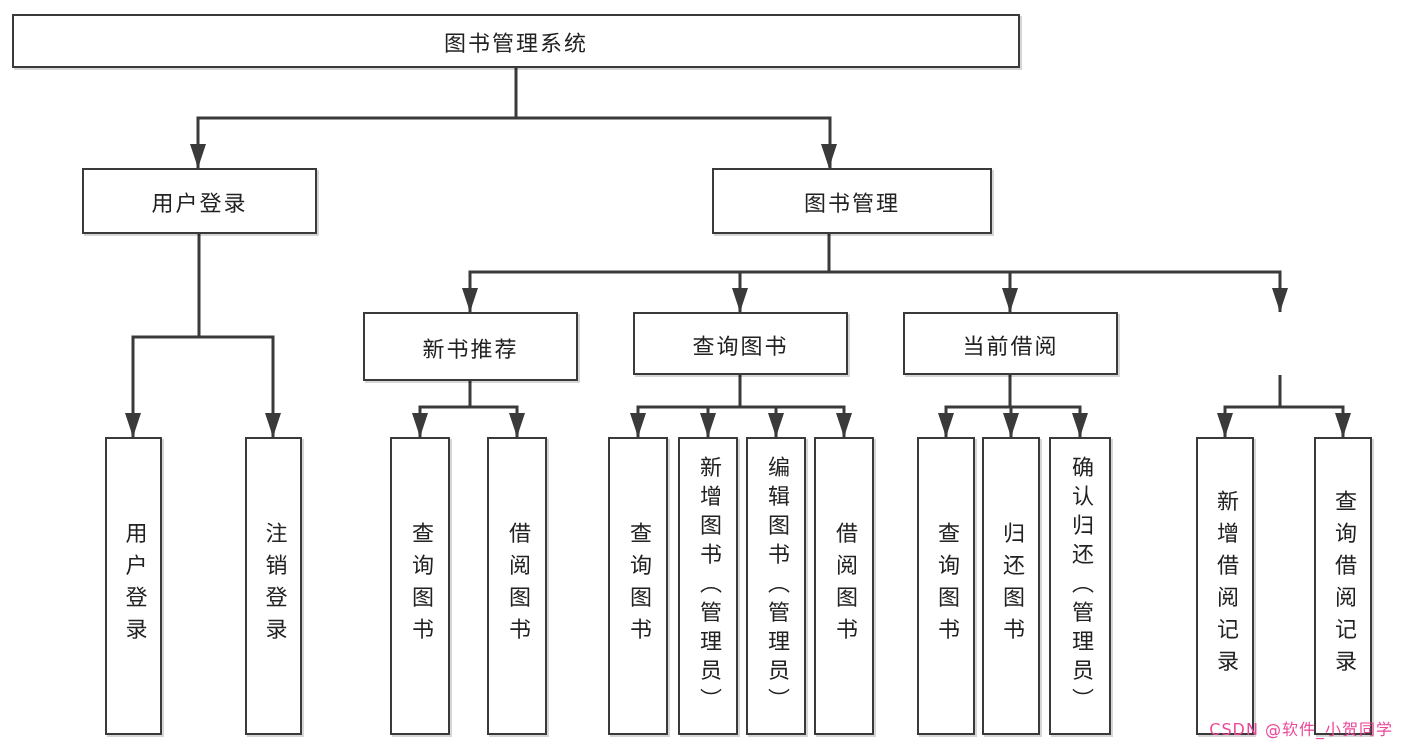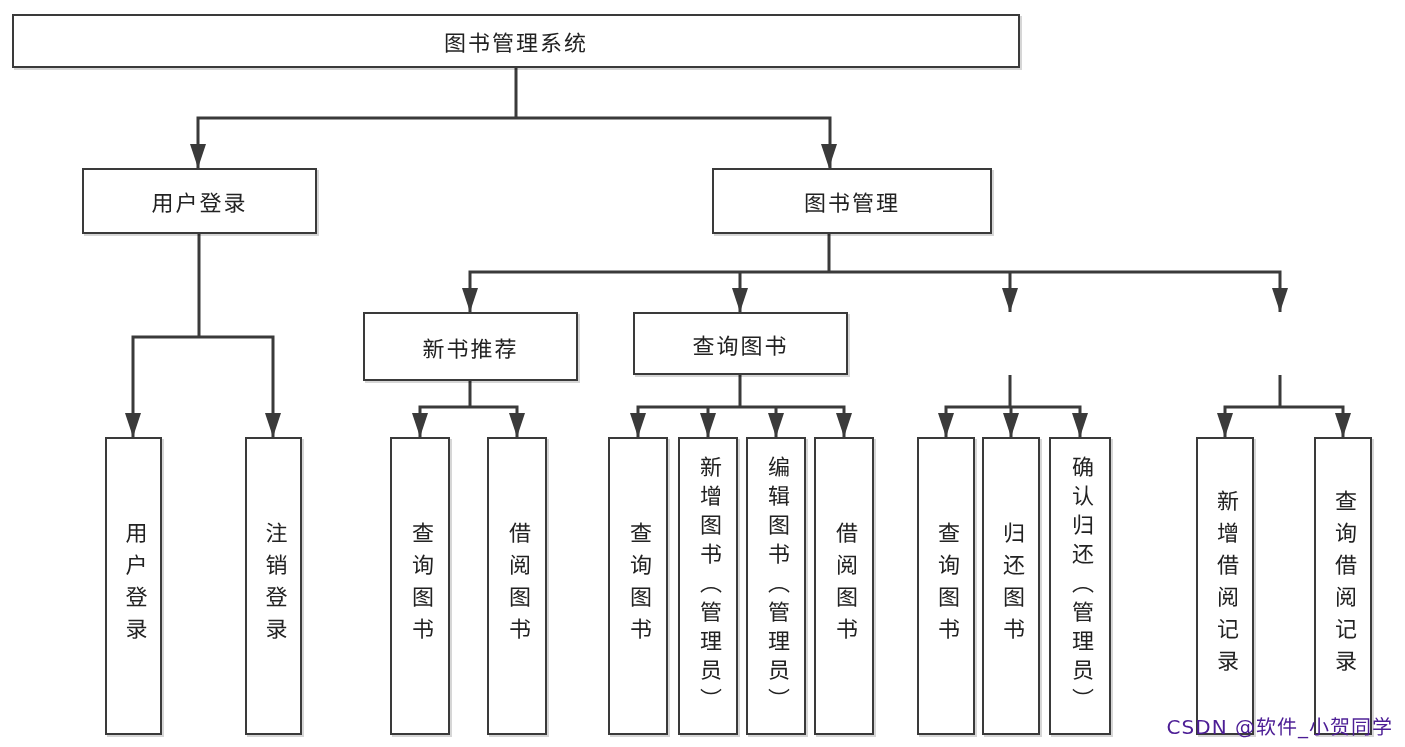--- a/index.html
+++ b/index.html
@@ -14,21 +14,21 @@
     color:#222222;z-index:2;box-shadow:2px 2px 0 rgba(0,0,0,0.16);
   }
   .hbox{font-size:22px;letter-spacing:2px;white-space:nowrap;}
   .vbox .vtext{
     writing-mode:vertical-rl;text-orientation:mixed;
     font-size:22px;letter-spacing:10px;line-height:1.1;white-space:nowrap;
   }
   .vbox.tight .vtext{letter-spacing:7px;}
   .watermark{
     position:absolute;right:12px;bottom:7px;z-index:5;
-    font-size:20px;letter-spacing:1px;color:#4c1d95;white-space:nowrap;
+    font-size:16px;letter-spacing:1px;color:#ec4899;white-space:nowrap;
   }
 </style>
 </head>
 <body>
 
 <div class="stage">
 
   <svg class="connector-layer" width="1405" height="747" viewBox="0 0 1405 747">
     <path fill="none" stroke="#3a3a3a" stroke-width="3" d="M516 68 V118
              M198 168 V118 H830 V168
@@ -80,20 +80,23 @@
   <div class="box hbox" style="left:712px;top:168px;width:280px;height:66px">
     <span>图书管理</span>
   </div>
 
   <div class="box hbox" style="left:363px;top:312px;width:215px;height:69px">
     <span>新书推荐</span>
   </div>
   <div class="box hbox" style="left:633px;top:312px;width:215px;height:63px">
     <span>查询图书</span>
   </div>
+  <div class="box hbox" style="left:903px;top:312px;width:215px;height:63px">
+    <span>当前借阅</span>
+  </div>
 
   <div class="box vbox" style="left:105px;top:437px;width:57px;height:298px">
     <span class="vtext">用户登录</span>
   </div>
   <div class="box vbox" style="left:245px;top:437px;width:57px;height:298px">
     <span class="vtext">注销登录</span>
   </div>
 
   <div class="box vbox" style="left:390px;top:437px;width:60px;height:298px">
     <span class="vtext">查询图书</span>

